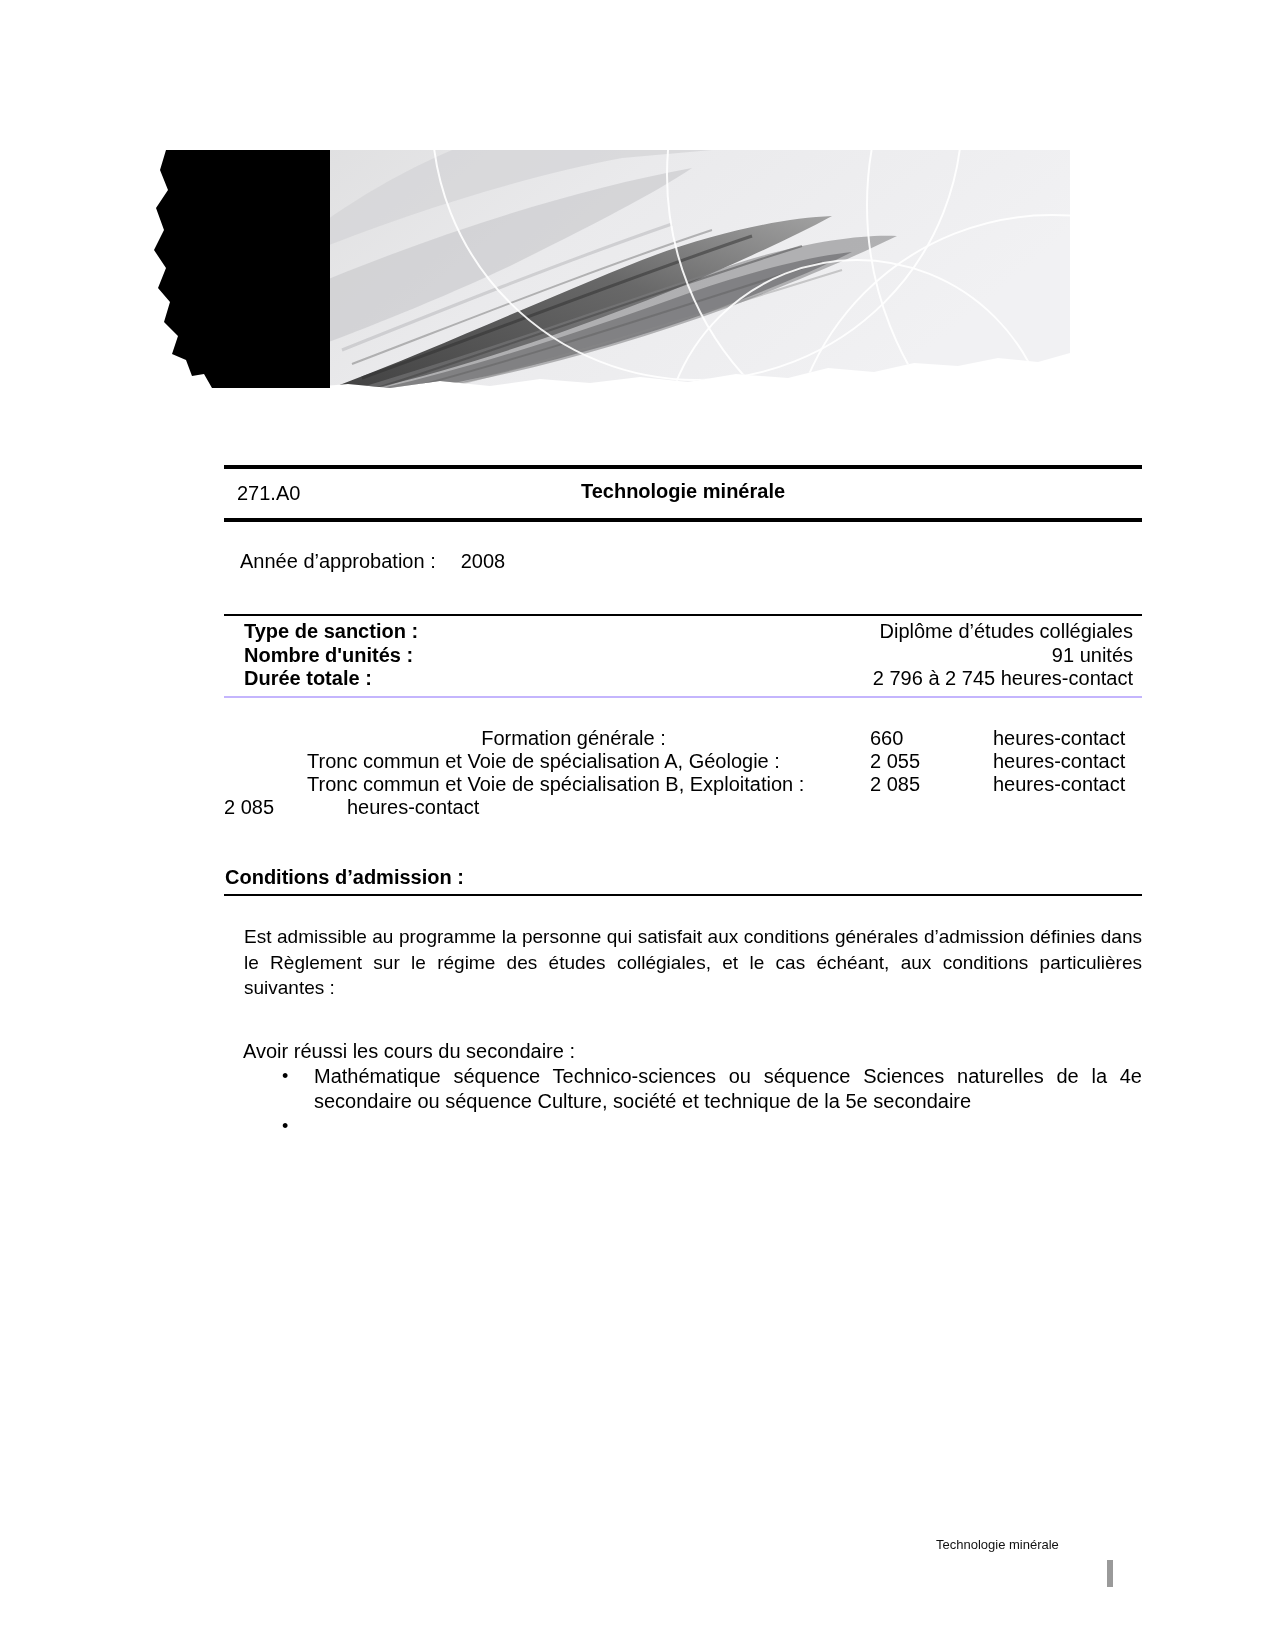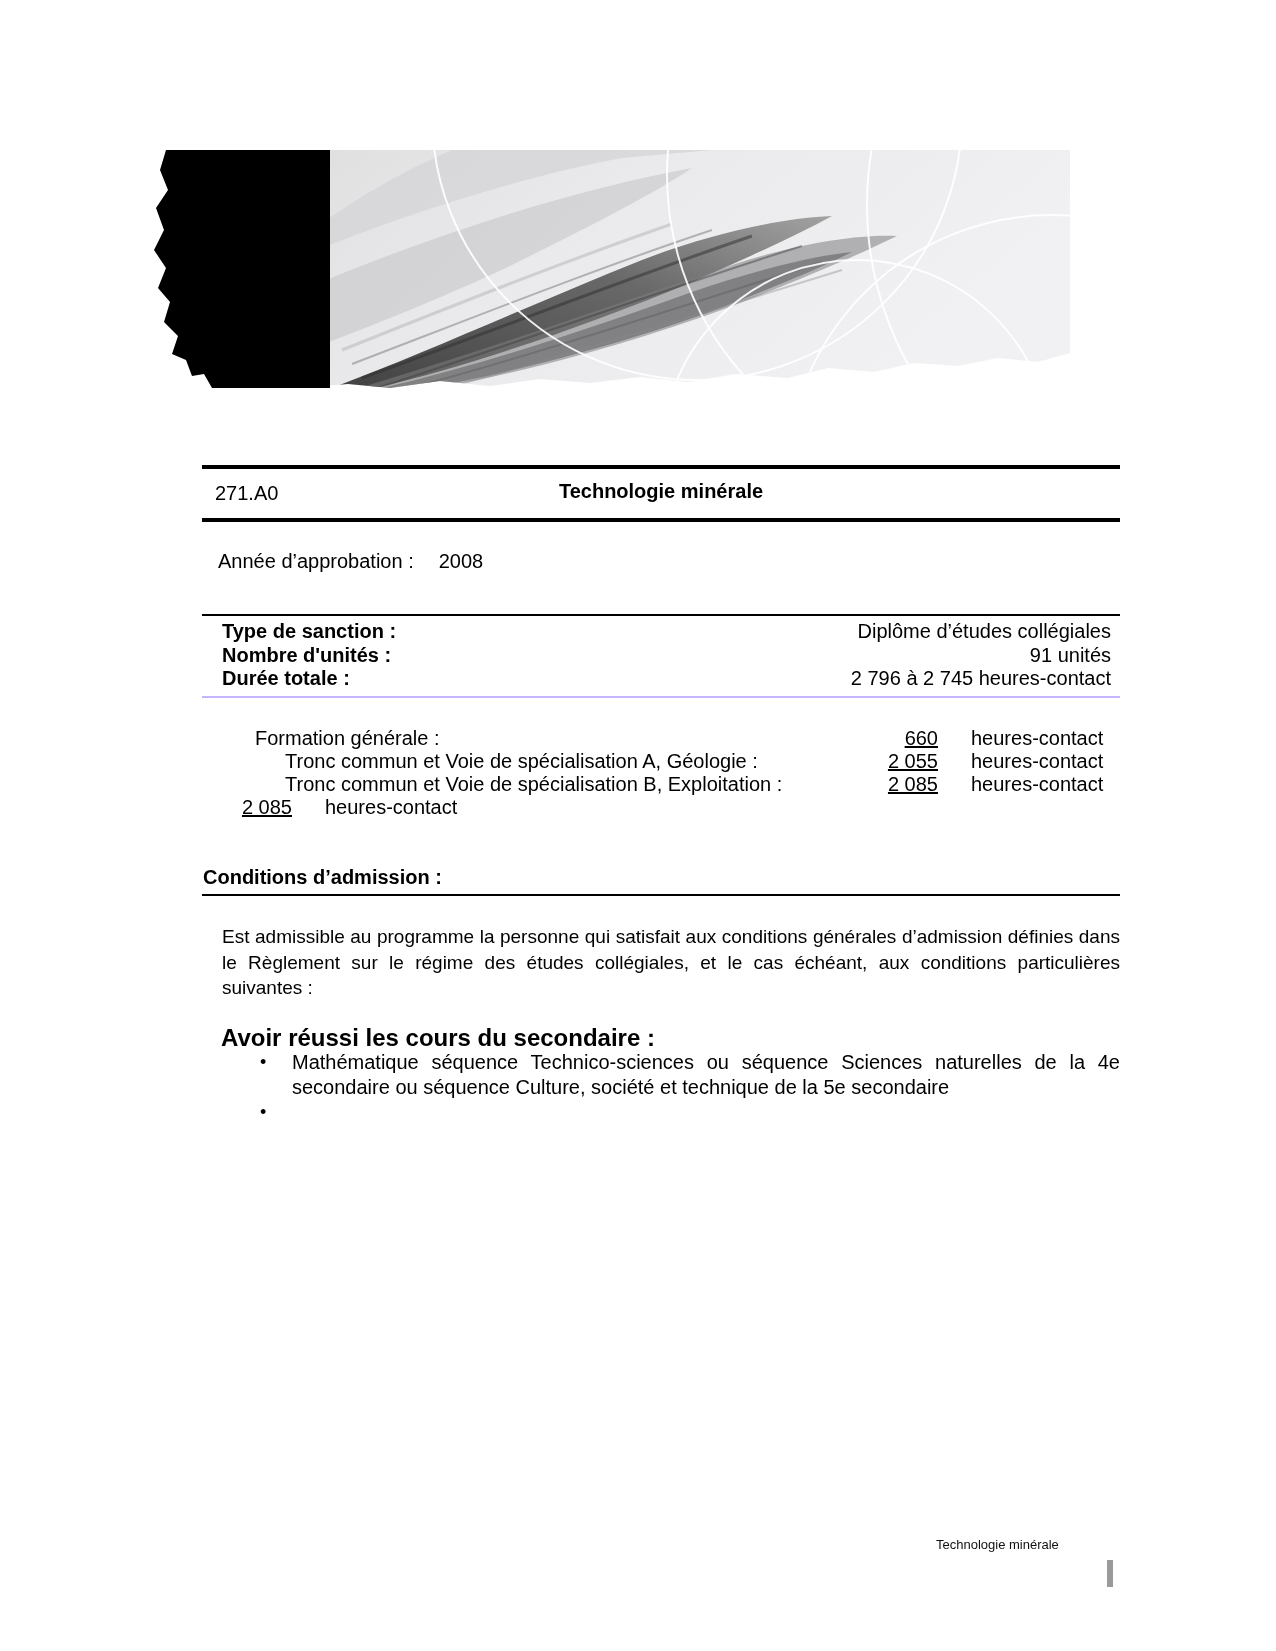--- a/index.html
+++ b/index.html
@@ -10,21 +10,21 @@
     color: #000;
     overflow: hidden;
   }
   .page { position: relative; width: 1276px; height: 1651px; background:#fff; }
 
   
   .banner { position: absolute; left: 152px; top: 150px; width: 918px; height: 245px; }
   .banner svg { display: block; }
 
   
-  .content { position: absolute; left: 202px; top: 465px; width: 918px; }
+  .content { position: absolute; left: 224px; top: 465px; width: 918px; }
 
   .header-block {
     position: relative;
     border-top: 4px solid #000;
     border-bottom: 4px solid #000;
     padding: 11px 0 15px 0;
     text-align: center;
   }
   .program-code {
     position: absolute; left: 13px; top: 13px;
@@ -44,41 +44,41 @@
   .sanction-row {
     display: flex; justify-content: space-between;
     font-size: 20px; line-height: 23.5px;
     padding: 0 9px 0 20px;
   }
   .sanction-row .label { font-weight: 700; }
 
   .formation { margin-top: 29px; font-size: 20px; }
   .formation-row { display: flex; line-height: 23.2px; padding-right: 9px; }
   .formation-row .label { flex: 1 1 auto; }
-  .formation-row.indent-1 .label { padding-left: 53px; }
+  .formation-row.indent-1 .label { padding-left: 53px; text-align: center; }
   .formation-row.indent-2 .label { padding-left: 83px; }
-  .formation-row .hours { width: 90px; text-align: right; flex: 0 0 auto; text-decoration: underline; }
+  .formation-row .hours { width: 90px; flex: 0 0 auto; }
   .formation-row .unit { width: 140px; margin-left: 33px; text-align: left; flex: 0 0 auto; }
 
   .admission-heading {
     margin-top: 47px;
     font-size: 20px; font-weight: 700;
     border-bottom: 2px solid #000;
     padding: 0 0 5px 1px;
   }
   .admission-paragraph {
     margin-top: 28px;
     padding-left: 20px;
     font-size: 19px; line-height: 25.5px;
     text-align: justify;
   }
   .admission-intro {
-    margin-top: 24px;
+    margin-top: 38px;
     padding-left: 19px;
-    font-size: 24px; line-height: 25px; font-weight: bold;
+    font-size: 20px; line-height: 25px;
   }
   .bullet-list { margin: 0; padding: 0; list-style: none; }
   .bullet-item {
     position: relative;
     margin-top: 0px;
     padding-left: 90px;
     font-size: 20px; line-height: 25px;
     text-align: justify;
   }
   .bullet-item .marker {

